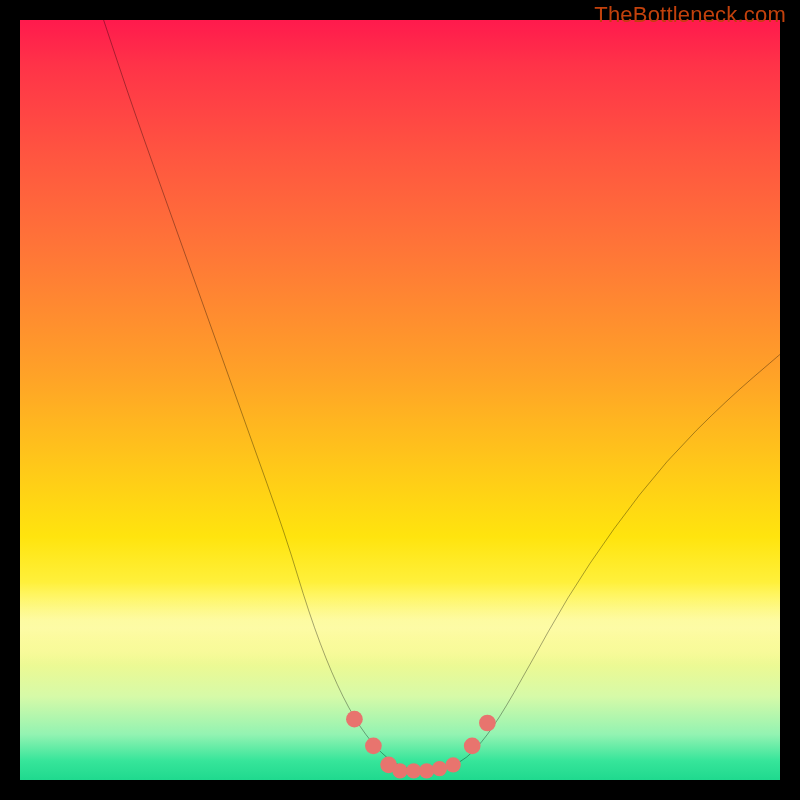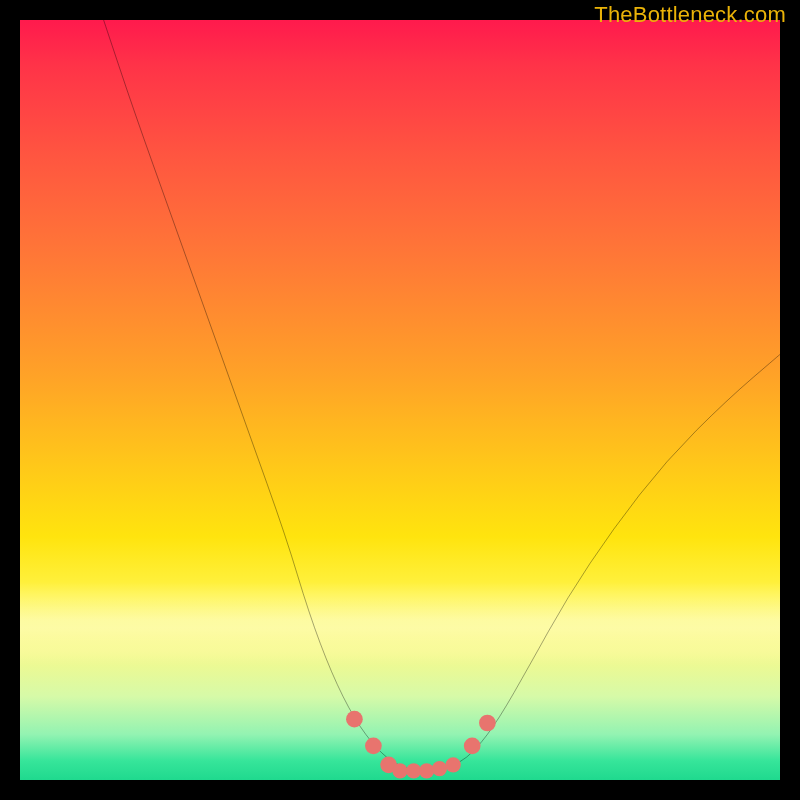--- a/index.html
+++ b/index.html
@@ -57,21 +57,21 @@
     background: linear-gradient(to bottom,
       rgba(255,255,200,0) 0%,
       rgba(255,255,210,0.55) 45%,
       rgba(255,255,210,0.55) 55%,
       rgba(255,255,200,0) 100%);
   }
   .watermark {
     position: absolute;
     top: 2px;
     right: 14px;
-    color: #eab308;
+    color: #c2410c;
     font-size: 22px;
     letter-spacing: 0.2px;
     font-weight: 500;
   }
   svg.curve {
     position: absolute;
     inset: 0;
   }
 </style>
 </head>

